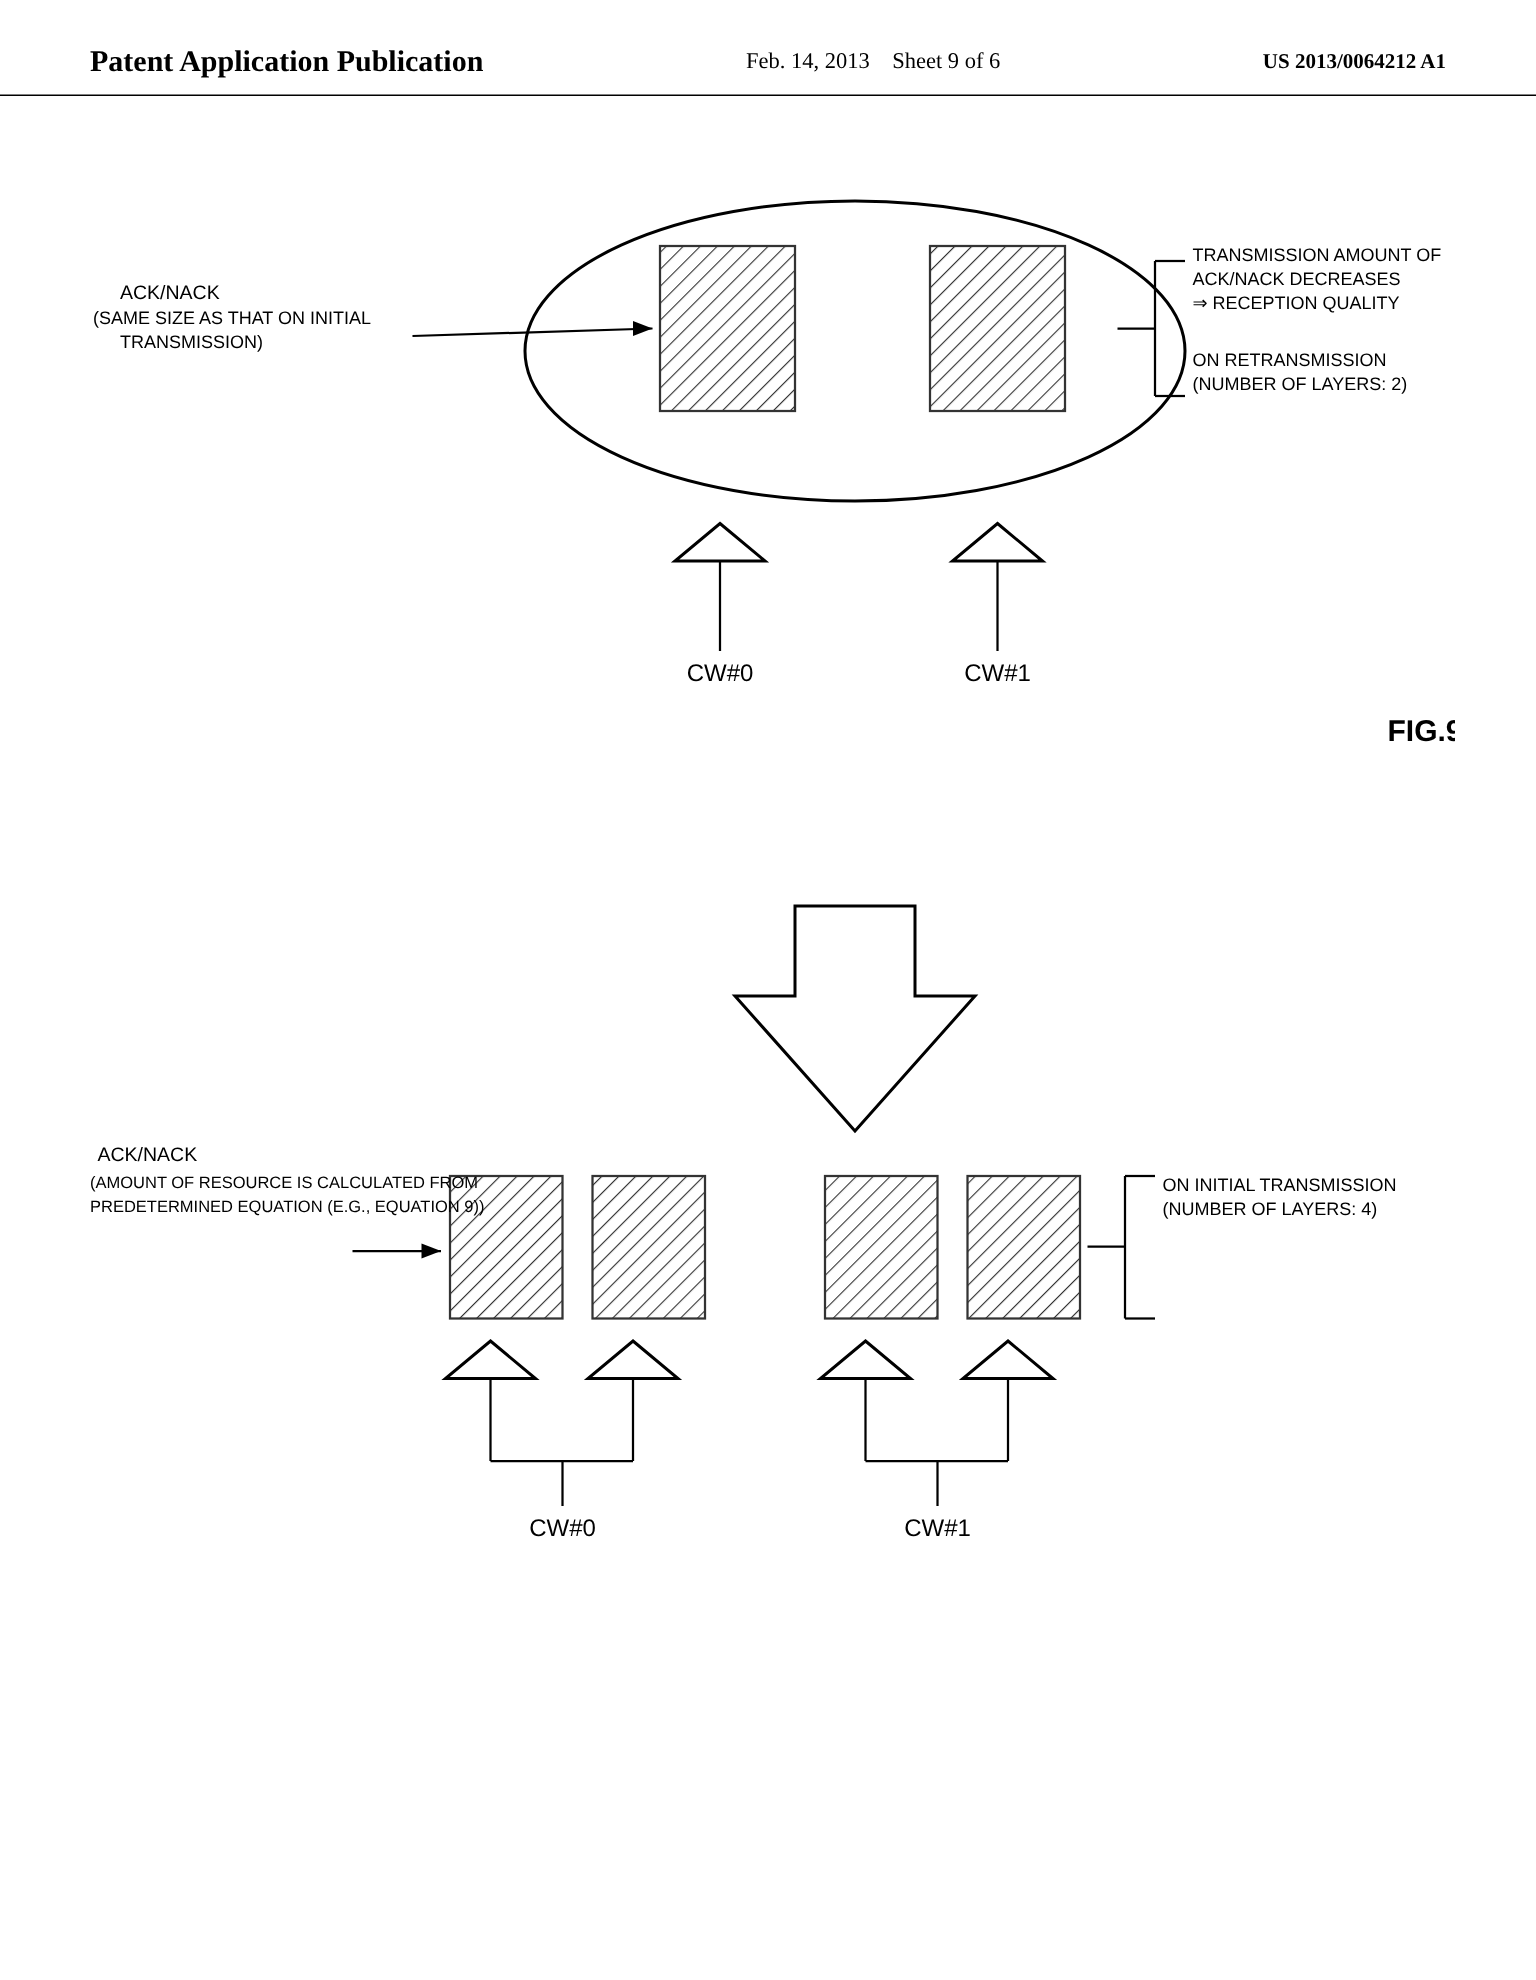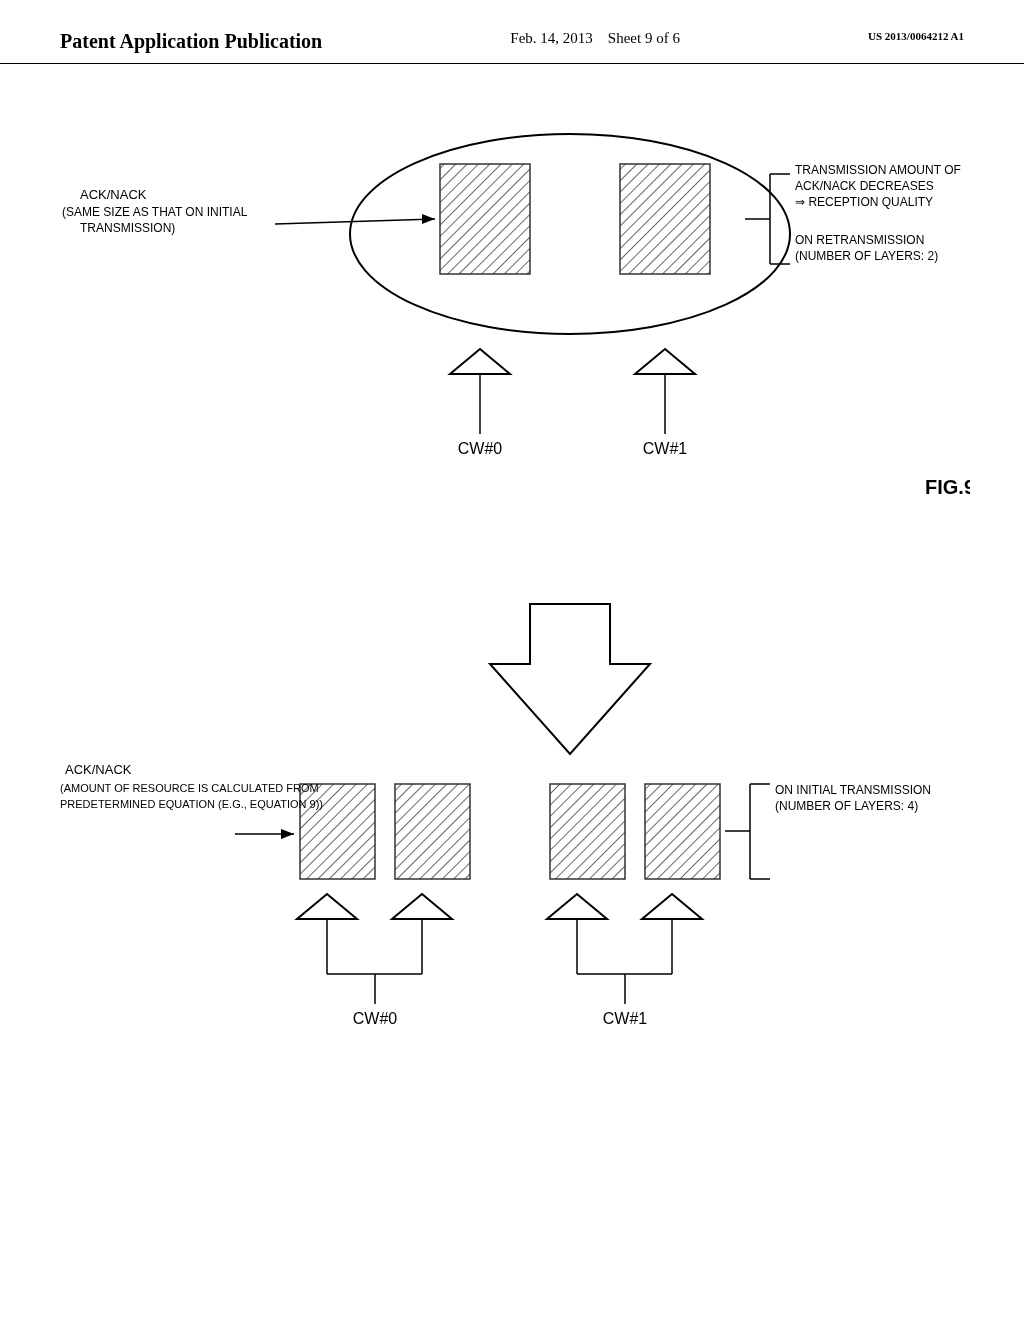--- a/index.html
+++ b/index.html
@@ -9,34 +9,34 @@
       background: #fff;
       font-family: 'Times New Roman', Times, serif;
       overflow: hidden;
       position: relative;
     }
 
     
     .header {
       display: flex;
       justify-content: space-between;
-      align-items: flex-start;
+      align-items: center;
       padding: 30px 60px 10px 60px;
       border-bottom: 1px solid #000;
     }
     .header-left {
       font-size: 20px;
       font-weight: bold;
     }
     .header-center {
       font-size: 15px;
       text-align: center;
     }
     .header-right {
-      font-size: 11px;
+      font-size: 14px;
       font-weight: bold;
     }
 
     
     .main {
       position: relative;
       width: 100%;
       height: calc(100% - 80px);
     }
 

